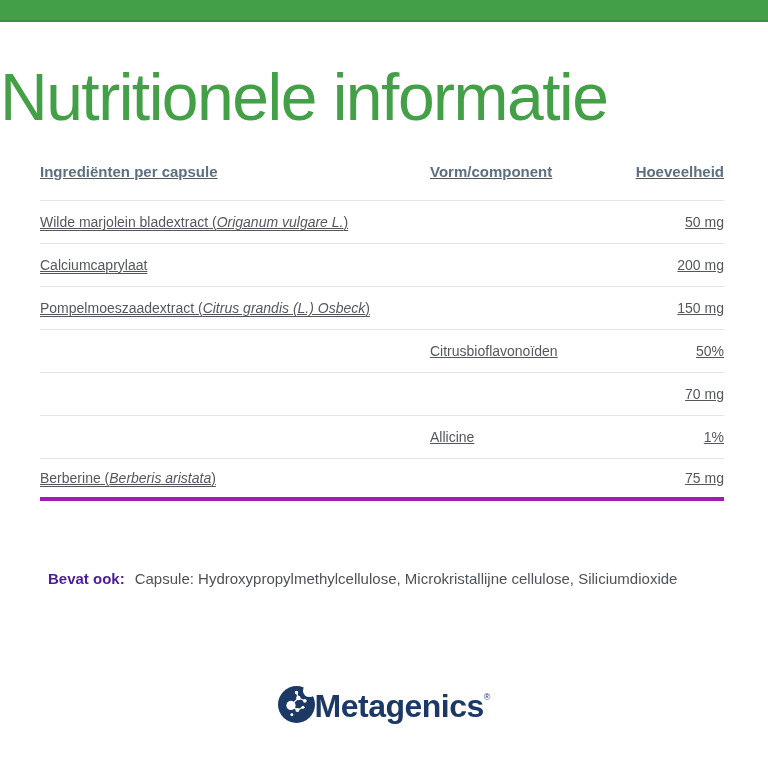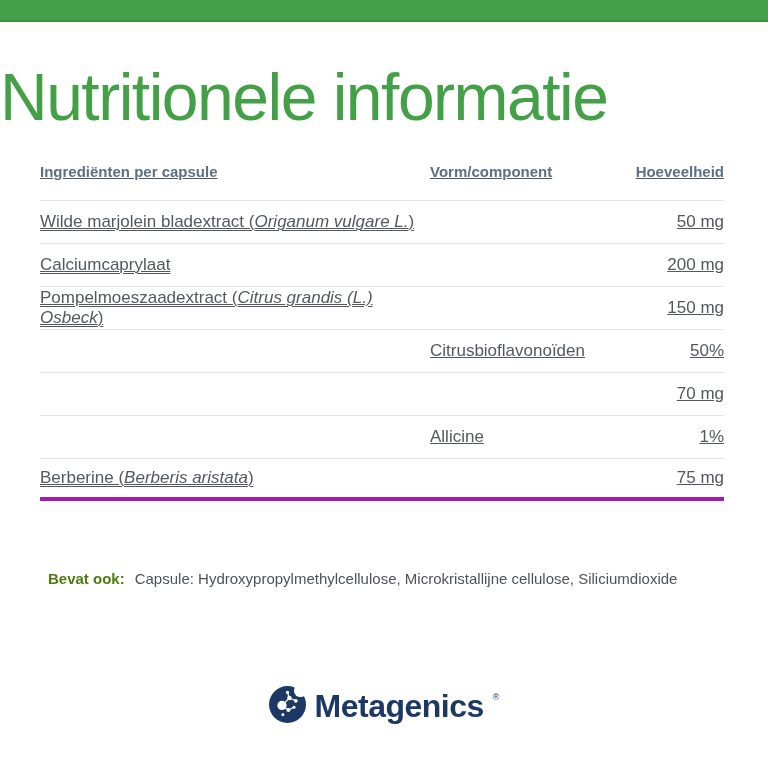--- a/index.html
+++ b/index.html
@@ -34,51 +34,50 @@
     line-height:16px;
     font-weight:700;
     color:#5b7083;
   }
   .row{
     display:flex;
     align-items:center;
     height:43px;
     box-sizing:border-box;
     border-top:1px solid #e4e4e4;
-    font-size:17px;
+    font-size:14px;
   }
   .row:last-child{border-bottom:4px solid #a21caf;align-items:center;}
   .col1{width:390px;}
   .col2{width:160px;}
   .col3{flex:1;text-align:right;}
   .ing{
     text-decoration:underline;
     text-underline-offset:3px;
     text-decoration-thickness:1px;
     color:#54585d;
     cursor:pointer;
   }
   .ing i{font-style:italic;}
   .contains{
     margin:69px 40px 0 48px;
     font-size:15px;
     line-height:17px;
     color:#4e5257;
   }
   .contains b{
-    color:#4d7c0f;
+    color:#4c1d95;
     font-weight:700;
     margin-right:10px;
   }
   .brand{
     margin-top:99px;
     display:flex;
     justify-content:center;
     align-items:center;
-    gap:9px;
   }
   .brand-name{
     font-size:32px;
     font-weight:700;
     color:#1c3966;
     letter-spacing:-0.5px;
   }
   .reg{
     font-size:9px;
     color:#1c3966;

